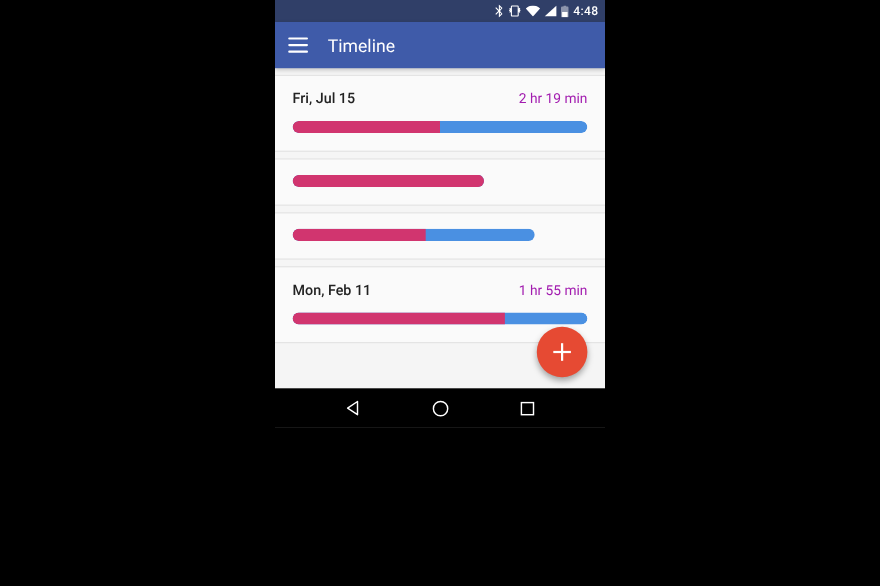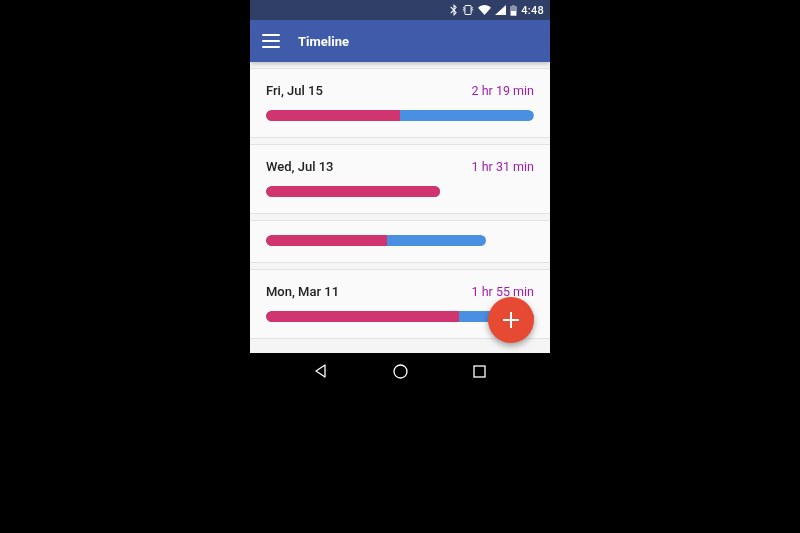--- a/index.html
+++ b/index.html
@@ -40,21 +40,21 @@
   .appbar {
     height: 42px;
     background: #3f5ba9;
     color: #fff;
     display: flex;
     align-items: center;
     padding: 0 12px;
     gap: 18px;
     box-shadow: 0 2px 4px rgba(0,0,0,.2);
   }
-  .appbar .title { font-size: 13px; font-weight:700; }
+  .appbar .title { font-size: 16px; font-weight:400; }
   .hamburger { width:18px; height:14px; position:relative; cursor:pointer; }
   .hamburger span {
     position:absolute; left:0; right:0; height:2px; background:#fff; border-radius:1px;
   }
   .hamburger span:nth-child(1){top:0;}
   .hamburger span:nth-child(2){top:6px;}
   .hamburger span:nth-child(3){top:12px;}
   
   .list { background:#f5f5f5; }
   .card {
@@ -166,40 +166,36 @@
         <span class="dur">2 hr 19 min</span>
       </div>
       <div class="bar">
         <div class="seg blue" style="left:0;width:100%"></div>
         <div class="seg pink" style="left:0;width:50%"></div>
       </div>
     </div>
 
 
     <div class="card">
-      <div class="row-top">
-        <span class="date">Wed, Jul 13</span>
-        <span class="dur">1 hr 31 min</span>
-      </div>
       <div class="bar">
         <div class="seg blue" style="left:0;width:65%"></div>
         <div class="seg pink only" style="left:0;width:65%"></div>
       </div>
     </div>
 
     <div class="card">
       <div class="bar">
         <div class="seg blue" style="left:0;width:82%"></div>
         <div class="seg pink" style="left:0;width:45%"></div>
       </div>
     </div>
 
     <div class="card">
       <div class="row-top">
-        <span class="date">Mon, Mar 11</span>
+        <span class="date">Mon, Feb 11</span>
         <span class="dur">1 hr 55 min</span>
       </div>
       <div class="bar">
         <div class="seg blue" style="left:0;width:100%"></div>
         <div class="seg pink" style="left:0;width:72%"></div>
       </div>
     </div>
 
   </div>
 

